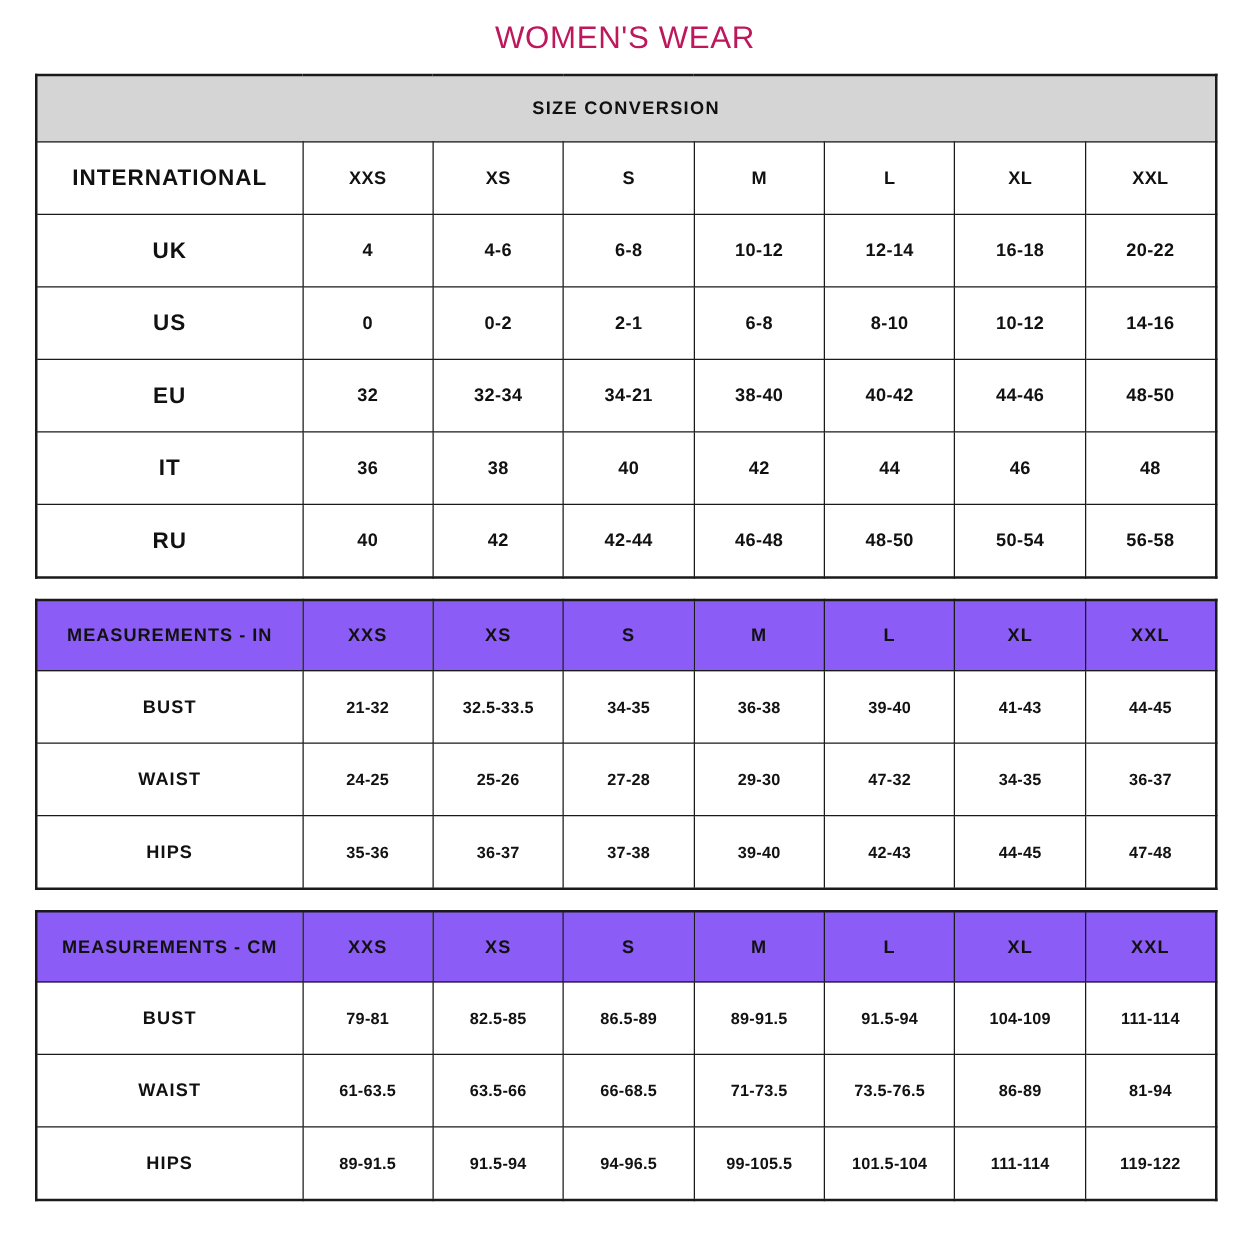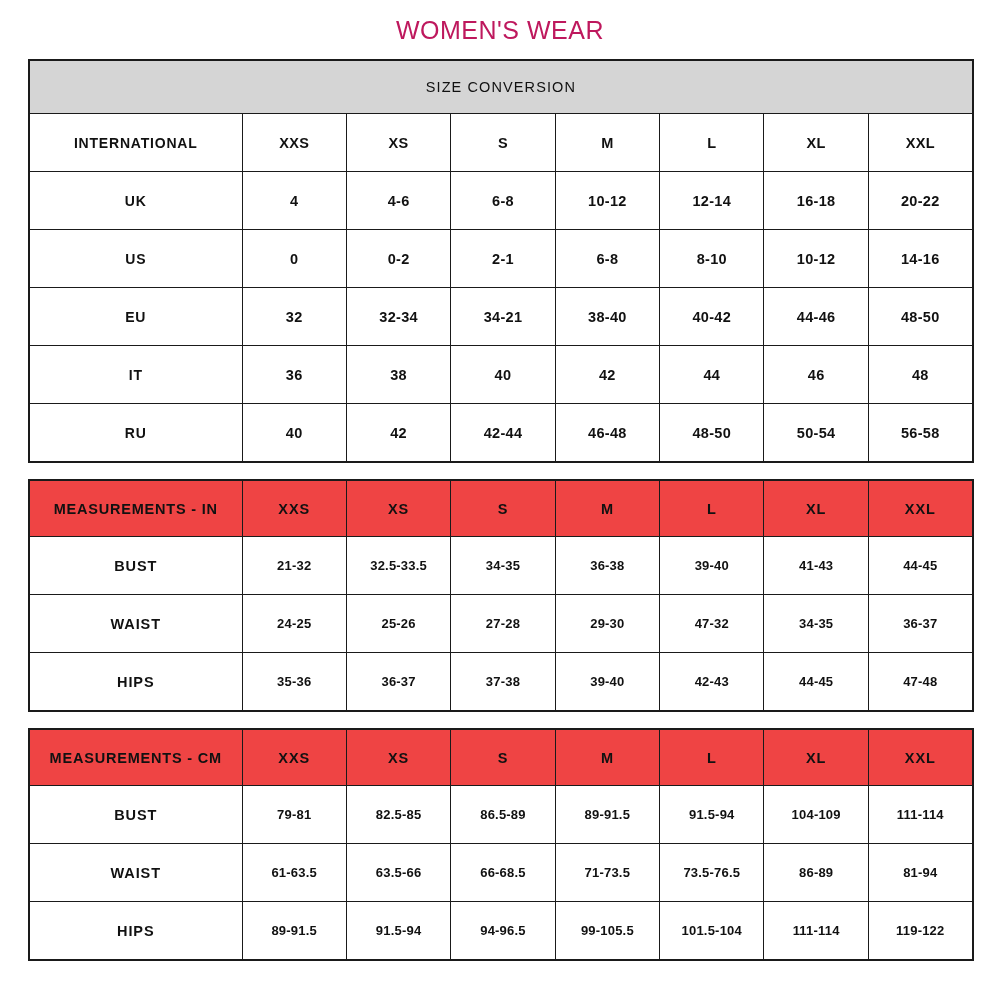--- a/index.html
+++ b/index.html
@@ -48,37 +48,37 @@
   .conv-table td {
     height: 57px;
     font-size: 14.5px;
     letter-spacing: 0.3px;
   }
   .conv-table .banner {
     background: #d5d5d5;
     height: 52px;
     font-size: 14.5px;
     letter-spacing: 1.1px;
-    font-weight: 400;
+    font-weight: 700;
   }
   .conv-table .rowhead {
-    font-size: 14px;
+    font-size: 18px;
     letter-spacing: 0.8px;
   }
   .spacer {
     height: 16px;
   }
   
   .meas-table td {
     height: 57px;
     font-size: 13.5px;
     letter-spacing: 0.2px;
   }
   .meas-table thead td {
-    background: #ef4444;
+    background: #8b5cf6;
     height: 55px;
     font-size: 14.5px;
     letter-spacing: 0.9px;
   }
   .meas-table thead td.first {
     letter-spacing: 0.8px;
   }
   .meas-table tbody td.first {
     font-size: 14.5px;
     letter-spacing: 0.9px;

